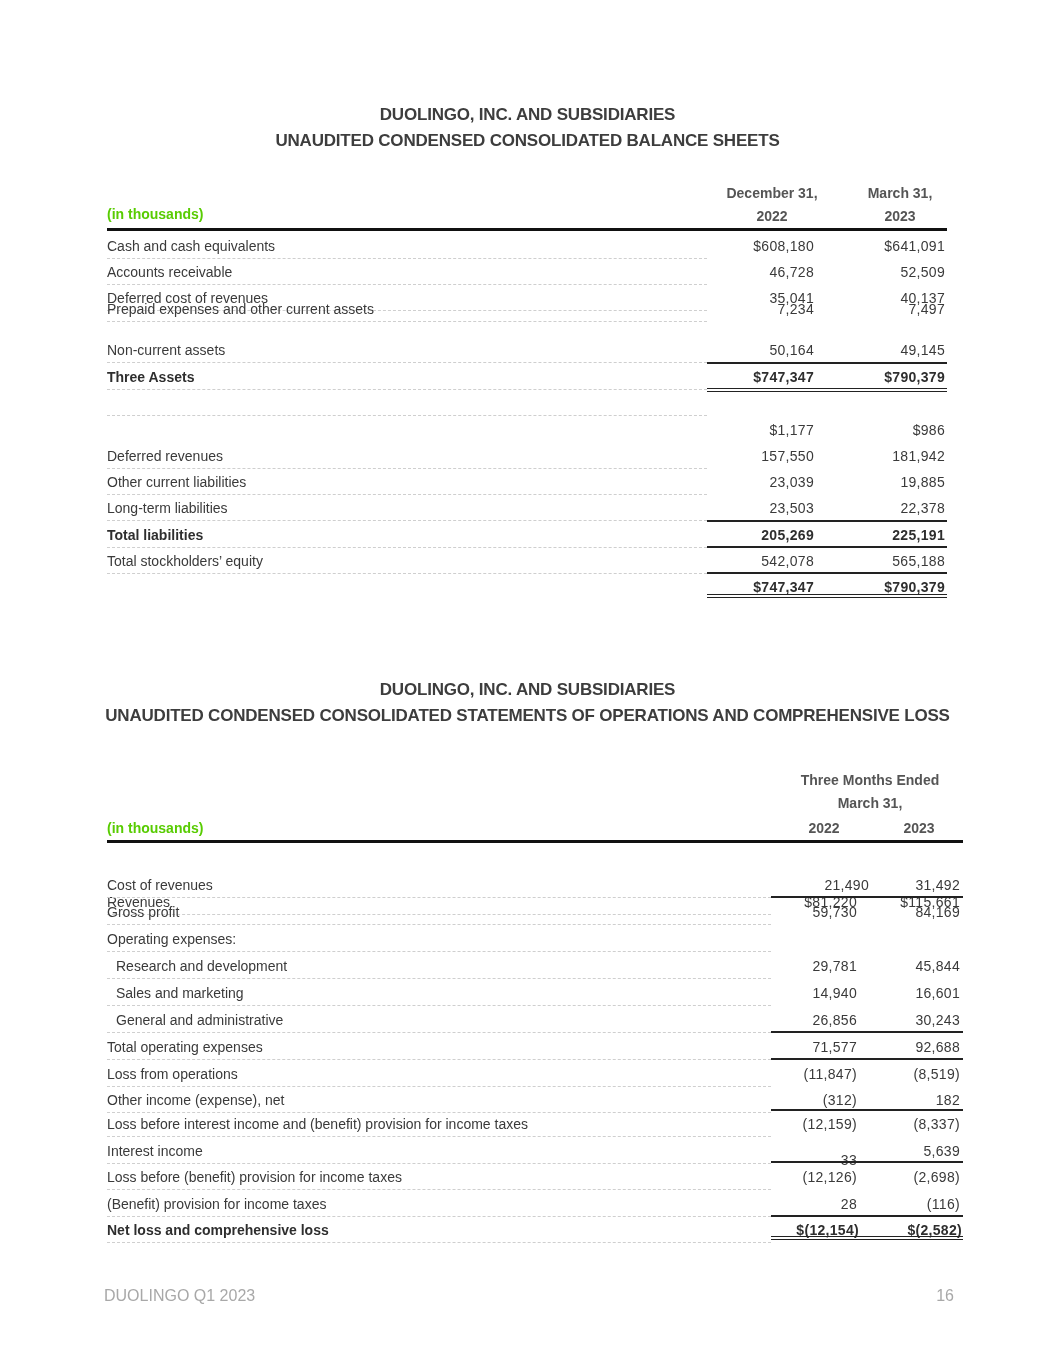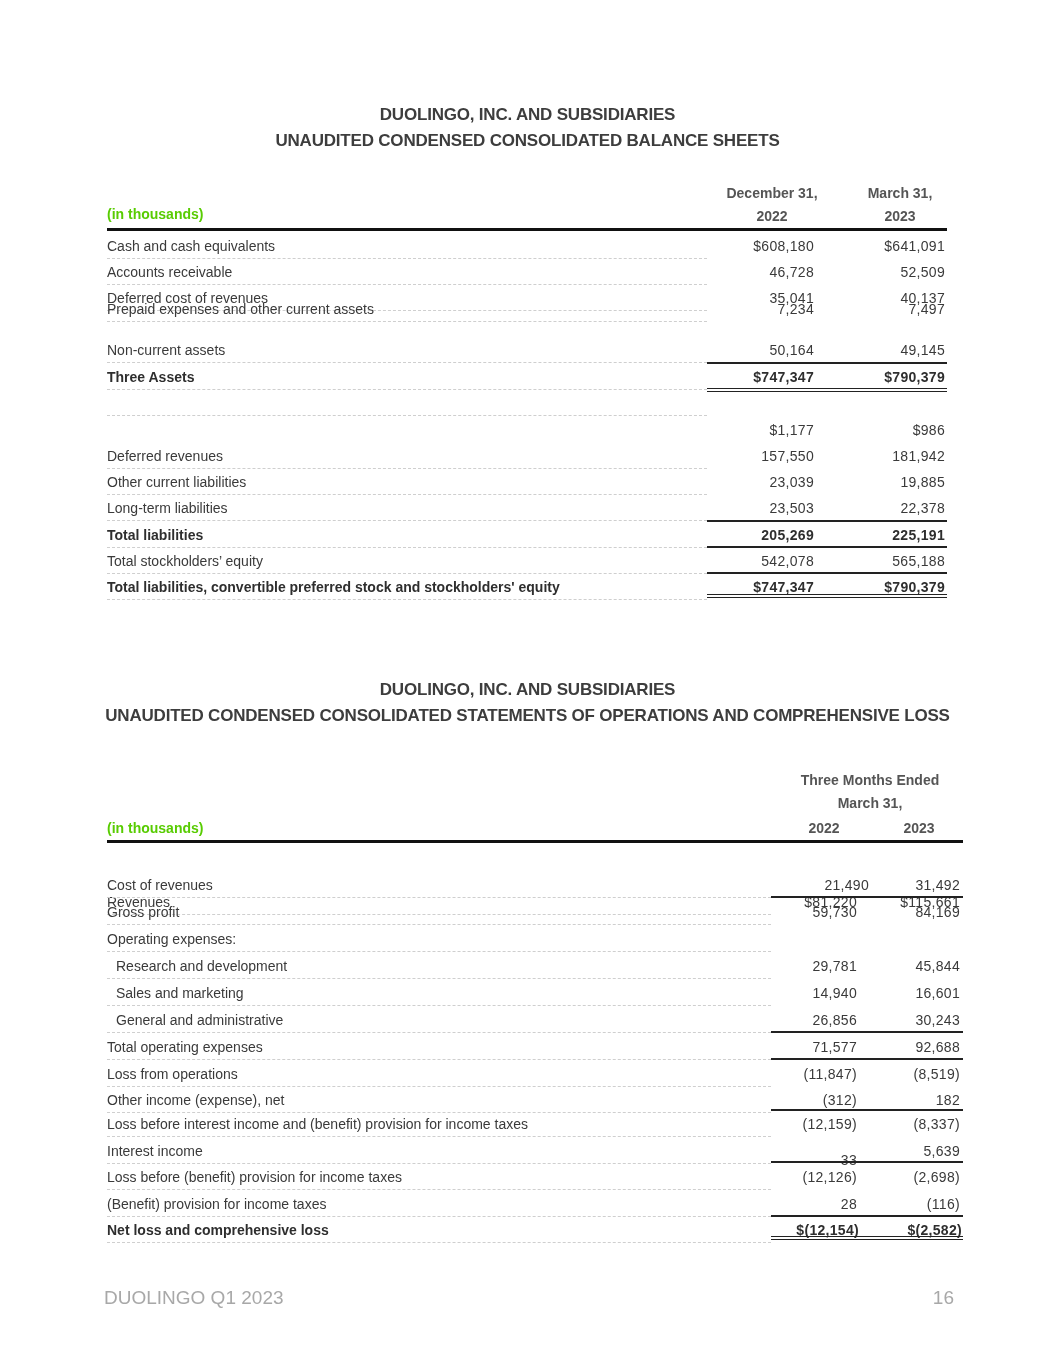--- a/index.html
+++ b/index.html
@@ -8,21 +8,21 @@
   .title-block { position: absolute; left: 0; width: 1055px; text-align: center; font-weight: bold; color: #3d3d3d; }
   .title-line { font-size: 17px; letter-spacing: -0.2px; height: 26px; line-height: 26px; }
   .table { position: absolute; left: 107px; }
   .in-thousands { position: absolute; left: 0; color: #58cc02; font-weight: bold; font-size: 14px; }
   .col-hdr { position: absolute; text-align: center; color: #555; font-weight: bold; font-size: 14px; line-height: 23px; }
   .thick-rule { position: absolute; left: 0; height: 3px; background: #111; }
   .row { position: absolute; left: 0; height: 26px; font-size: 14px; }
   .row .label { position: absolute; left: 0; top: 0; height: 26px; line-height: 26px; white-space: nowrap; border-bottom: 1px dashed #cfcfcf; }
   .row .val { position: absolute; top: 0; height: 26px; line-height: 26px; text-align: right; white-space: nowrap; letter-spacing: 0.3px; }
   .row.bold { font-weight: bold; color: #2e2e2e; }
-  .footer { position: absolute; top: 1287px; font-size: 19px; color: #a8a8a8; }
+  .footer { position: absolute; top: 1287px; font-size: 16px; color: #a8a8a8; }
 </style>
 </head>
 <body>
 
 <div class="title-block" style="top:102px;">
   <div class="title-line">DUOLINGO, INC. AND SUBSIDIARIES</div>
   <div class="title-line">UNAUDITED CONDENSED CONSOLIDATED BALANCE SHEETS</div>
 </div>
 
 <div class="table" style="top:182px; width:840px;">
@@ -101,21 +101,20 @@
     <div class="val" style="left:740px; width:98px;">225,191</div>
   </div>
   <div style="position:absolute; left:600px; top:364px; width:240px; height:2px; background:#222;"></div>
   <div class="row" style="top:366px; width:840px;">
     <div class="label" style="width:600px;">Total stockholders’ equity</div>
     <div class="val" style="left:600px; width:107px;">542,078</div>
     <div class="val" style="left:740px; width:98px;">565,188</div>
   </div>
   <div style="position:absolute; left:600px; top:390px; width:240px; height:1.5px; background:#222;"></div>
   <div class="row bold" style="top:392px; width:840px;">
-    <div class="label" style="width:600px;">Total liabilities, convertible preferred stock and stockholders' equity</div>
     <div class="val" style="left:600px; width:107px;">$747,347</div>
     <div class="val" style="left:740px; width:98px;">$790,379</div>
   </div>
   <div style="position:absolute; left:600px; top:412px; width:240px; height:4px; border-top:1.5px solid #222; border-bottom:1.5px solid #222;"></div>
 </div>
 
 <div class="title-block" style="top:677px;">
   <div class="title-line">DUOLINGO, INC. AND SUBSIDIARIES</div>
   <div class="title-line">UNAUDITED CONDENSED CONSOLIDATED STATEMENTS OF OPERATIONS AND COMPREHENSIVE LOSS</div>
 </div>

